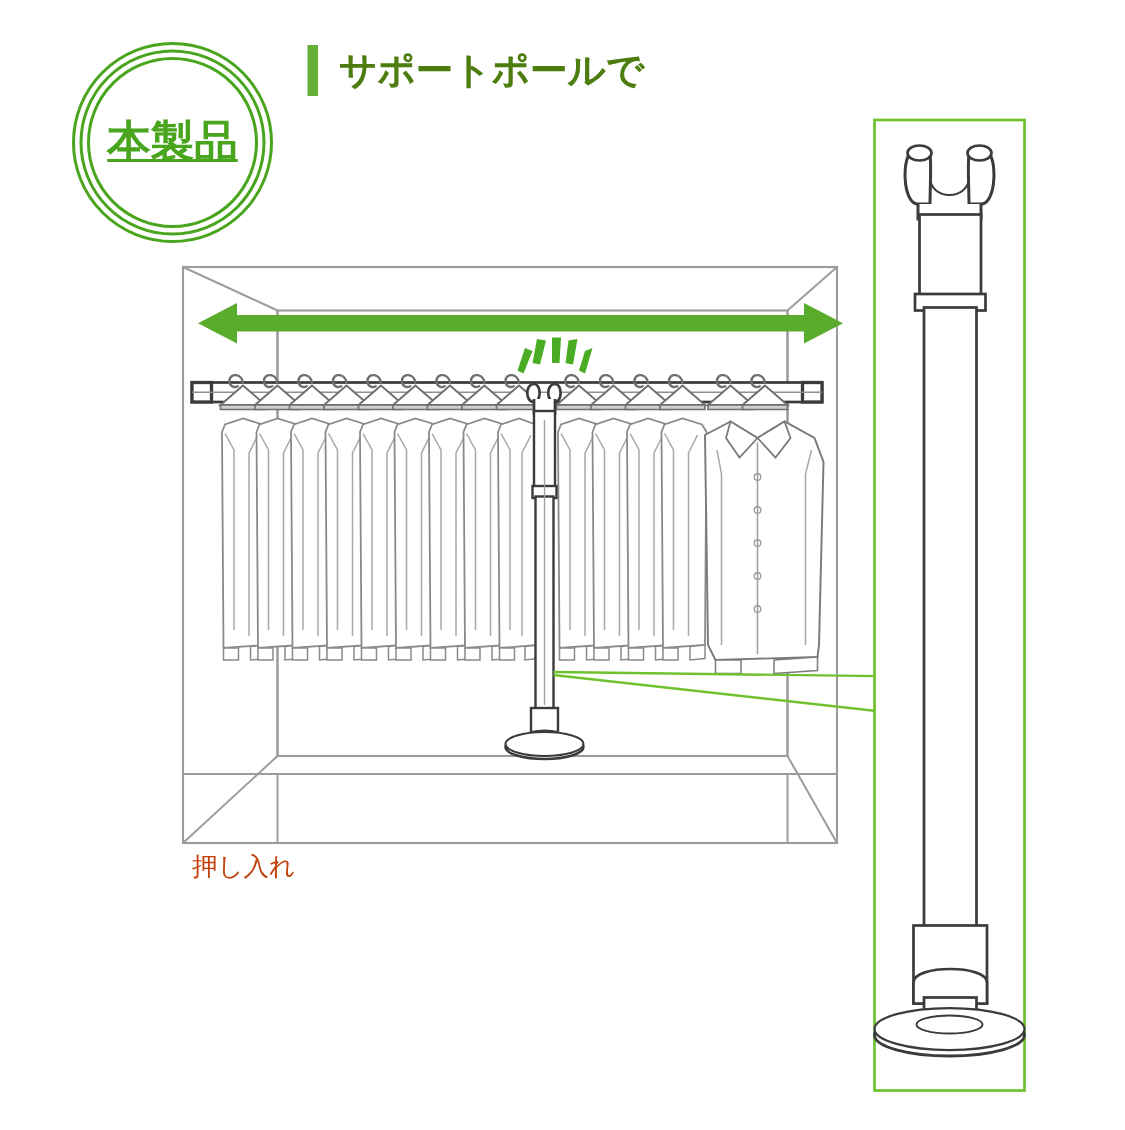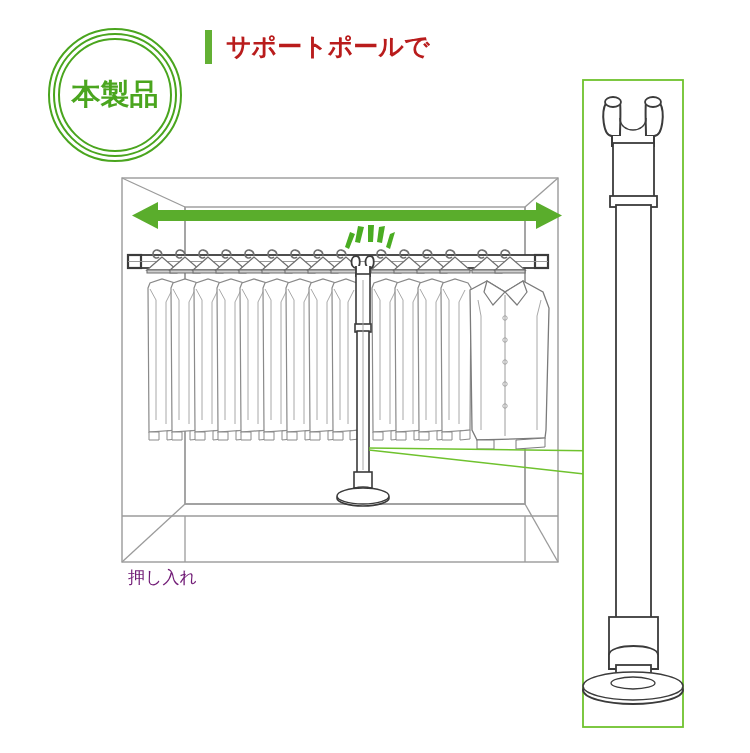--- a/index.html
+++ b/index.html
@@ -44,20 +44,21 @@
     left: 0; top: 0;
     width: 134px; height: 134px;
     display: flex;
     align-items: center;
     justify-content: center;
     color: #4aa51e;
     font-size: 29px;
     font-weight: bold;
     letter-spacing: 0px;
     font-family: "DejaVu Sans", sans-serif;
+    text-decoration: underline;
   }
 
   
   #heading {
     position: absolute;
     left: 205px;
     top: 30px;
     display: flex;
     align-items: stretch;
   }
@@ -66,34 +67,34 @@
     background: #63b034;
     margin-right: 14px;
     flex: none;
   }
   #heading .lines {
     display: flex;
     flex-direction: column;
     justify-content: center;
   }
   #heading .hline {
-    color: #b91c1c;
+    color: #4d7c0f;
     font-size: 25px;
     font-weight: bold;
     line-height: 34px;
     white-space: nowrap;
     font-family: "DejaVu Sans", sans-serif;
   }
 
   
   #caption {
     position: absolute;
     left: 128px;
     top: 566px;
-    color: #701a75;
+    color: #c2410c;
     font-size: 17px;
     font-family: "DejaVu Sans", sans-serif;
     white-space: nowrap;
   }
 
   
   #illus {
     position: absolute;
     left: 0;
     top: 0;

